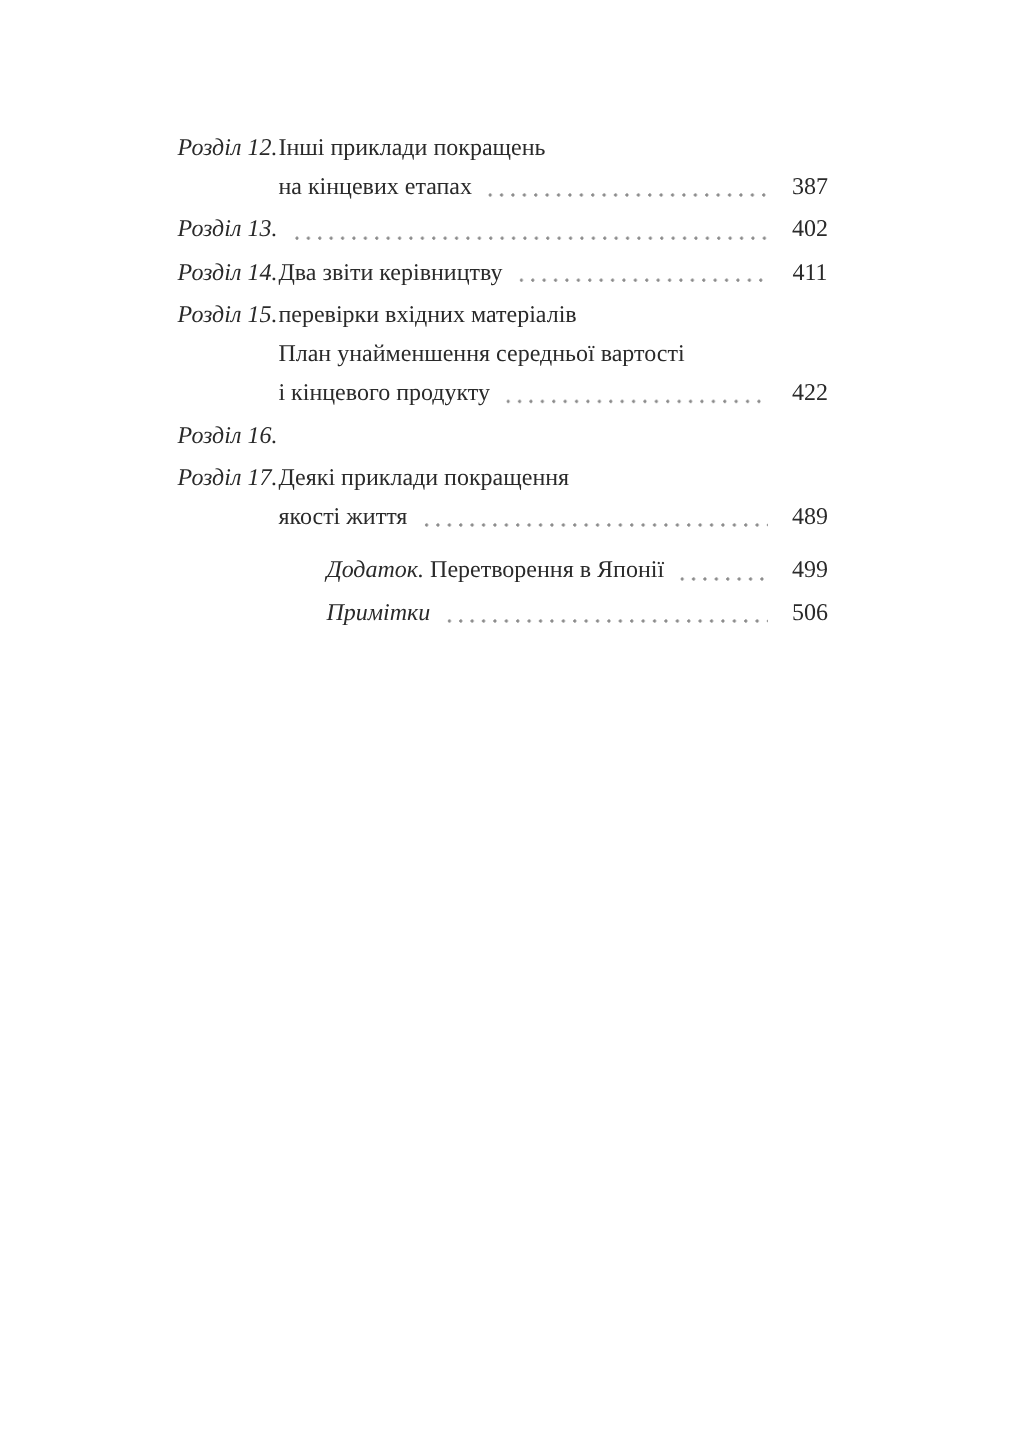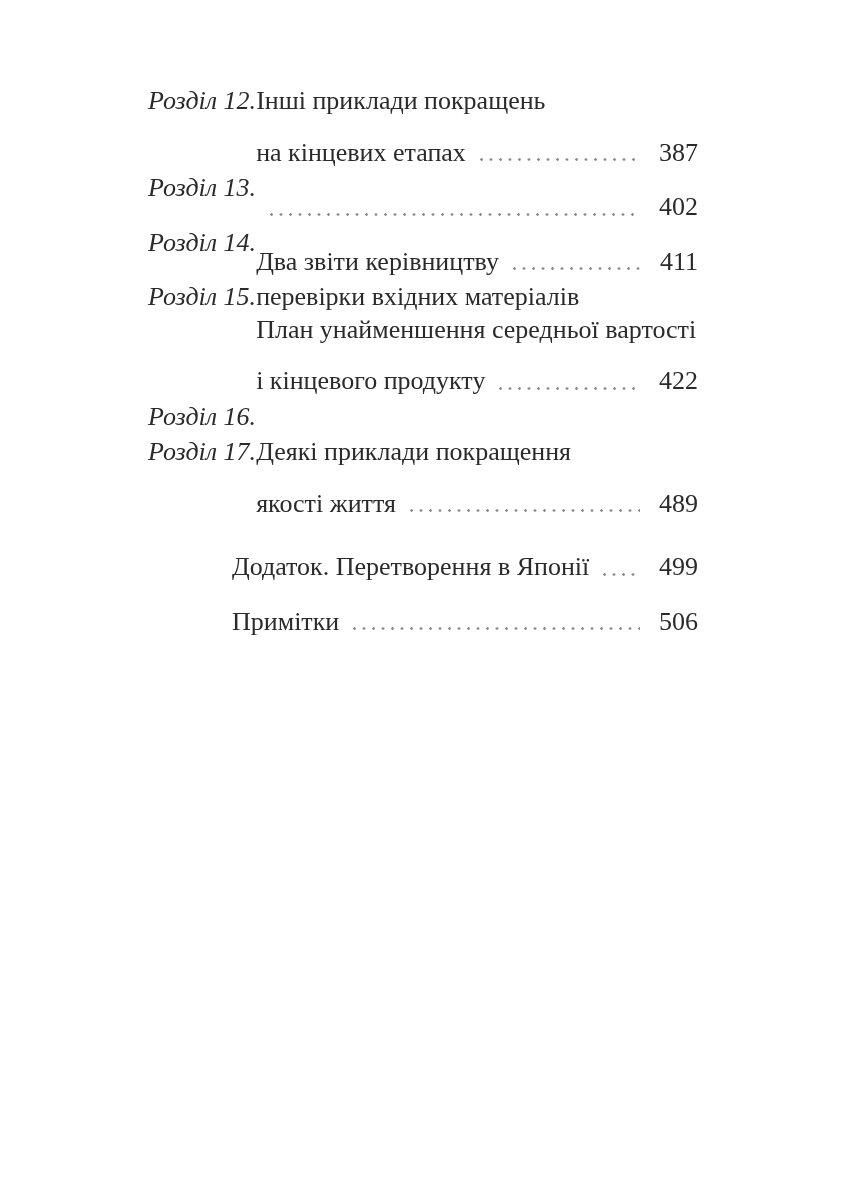--- a/index.html
+++ b/index.html
@@ -16,23 +16,23 @@
     color: #2a2a2a;
   }
   .page {
     position: absolute;
     inset: 0;
     background: #ffffff;
   }
   .toc {
     position: absolute;
     left: 148px;
-    top: 85px;
+    top: 107px;
     width: 550px;
-    font-size: 26px;
+    font-size: 20px;
     line-height: 32.5px;
   }
   .entry {
     display: flex;
     margin-bottom: 3px;
   }
   .entry .label {
     flex: 0 0 84px;
     font-style: italic;
     white-space: nowrap;
@@ -42,37 +42,38 @@
     min-width: 0;
   }
   .line {
     display: flex;
     align-items: baseline;
   }
   .line .txt {
     white-space: nowrap;
   }
   .line .txt .it {
+    font-style: italic;
+    margin-left: 40px;
   }
   .leader {
     flex: 1 1 auto;
     height: 3px;
     align-self: flex-end;
     margin: 0 12px 8px 14px;
     background-image: radial-gradient(circle at 1.5px 1.5px, #8a8a8a 1.1px, rgba(0,0,0,0) 1.5px);
     background-size: 9.5px 3px;
     background-repeat: repeat-x;
     background-position: left center;
   }
   .pagenum {
     flex: 0 0 auto;
     min-width: 46px;
-    text-align: right;
+    text-align: center;
     white-space: nowrap;
-    margin-top: 19px;
   }
   .back-matter {
     margin-top: 12px;
   }
   .back-matter .entry .label {
     flex: 0 0 84px;
   }
 </style>
 </head>
 <body>

